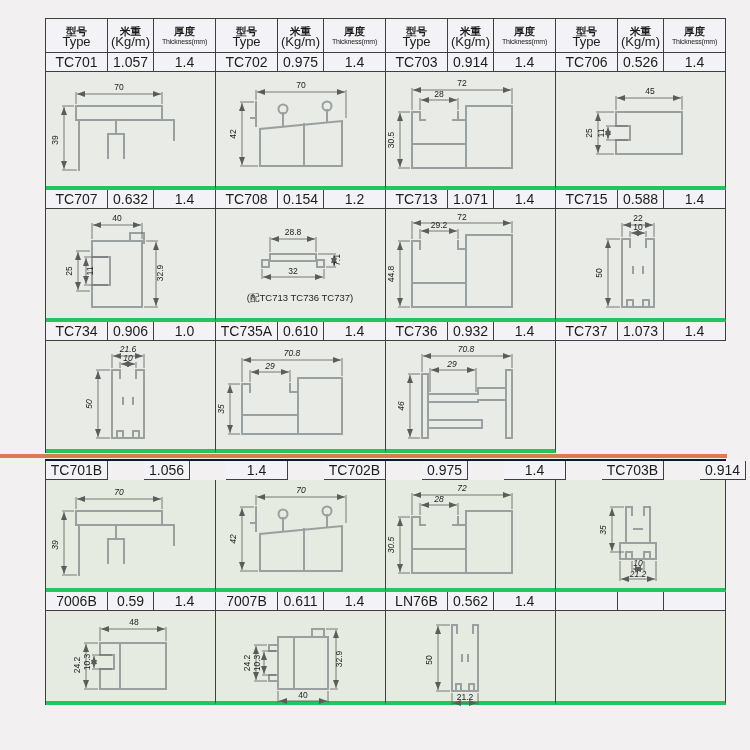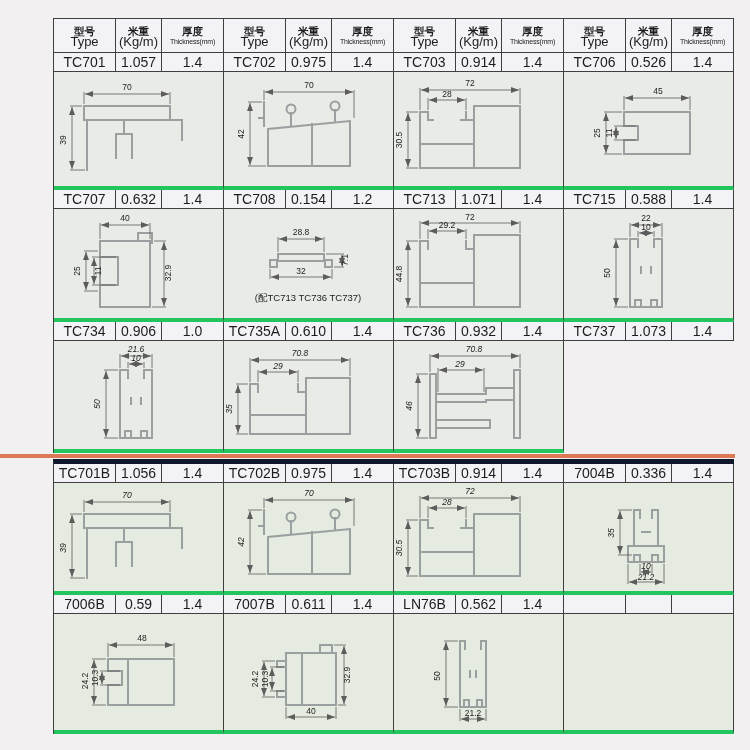--- a/index.html
+++ b/index.html
@@ -1,30 +1,30 @@
 <!DOCTYPE html>
 <html><head>
 <meta charset="utf-8">
 <style>
   html,body{margin:0;padding:0;}
   .sheet{position:relative;width:750px;height:750px;background:#f3f0f2;font-family:"Liberation Sans",sans-serif;overflow:hidden;}
-  .tbl{position:absolute;left:53px;top:18px;width:681px;border-left:1px solid #3f3f3f;border-top:1px solid #3f3f3f;box-sizing:border-box;}
+  .tbl{position:absolute;left:45px;top:18px;width:681px;border-left:1px solid #3f3f3f;border-top:1px solid #3f3f3f;box-sizing:border-box;}
   .tr{display:grid;grid-template-columns:repeat(4,62px 46px 62px);}
   .td{box-sizing:border-box;border-right:1px solid #3f3f3f;border-bottom:1px solid #3f3f3f;background:#f3f3f7;
       display:flex;flex-direction:column;align-items:center;justify-content:center;text-align:center;color:#1c1c1c;}
   .th-row .td{height:34px;}
   .data-row .td{height:19px;font-size:14px;}
   .zh{font-size:10.5px;font-weight:bold;line-height:12px;}
   .en{font-size:13px;line-height:10px;}
   .en.small{font-size:7px;letter-spacing:-0.2px;}
   .dr{display:grid;grid-template-columns:repeat(4,170px);}
   .dc{box-sizing:border-box;border-right:1px solid #3f3f3f;border-bottom:4px solid #22c55e;background:#e8ebe6;
       display:flex;align-items:center;justify-content:flex-start;}
   .dr.green .dc{background:#e5ebe0;}
-  .h118 .dc{height:118px;} .h113 .dc{height:113px;} .h112 .dc{height:112px;font-style:italic;} .h110 .dc{height:120px;}
+  .h118 .dc{height:118px;} .h113 .dc{height:113px;} .h112 .dc{height:112px;font-style:italic;} .h110 .dc{height:94px;}
   .divider{height:6px;position:relative;background:#f3f0f2;margin-left:-1px;}
   .divider .band{position:absolute;left:-53px;top:1px;width:735px;height:4px;background:#dd7a55;}
   
   .pf{stroke:#9aa0a0;stroke-width:2;fill:none;stroke-linecap:square;}
   .dm{stroke:#5c5c5c;stroke-width:0.8;fill:none;}
   .dt{font-size:8.5px;fill:#222;text-anchor:middle;font-family:"Liberation Sans",sans-serif;}
   .nt{font-size:9.5px;fill:#222;text-anchor:middle;font-family:"Liberation Sans",sans-serif;}
 </style>
 </head>
 <body>
@@ -352,21 +352,21 @@
           <text class="dt" x="66" y="25">29</text>
           <text class="dt" x="18" y="64" transform="rotate(-90 18 64)">46</text>
         </svg>
       </div>
     </div>
 
     <div class="divider">
         <div class="band"></div>
       </div>
 
-    <div class="tr data-row" style="border-top:5px solid #0f172a;margin-left:-1px;border-left:1px solid #3f3f3f;">
+    <div class="tr data-row" style="border-top:2px solid #0f172a;margin-left:-1px;border-left:1px solid #3f3f3f;gap:36px;">
       <div class="td">TC701B</div>
       <div class="td">1.056</div>
       <div class="td">1.4</div>
       <div class="td">TC702B</div>
       <div class="td">0.975</div>
       <div class="td">1.4</div>
       <div class="td">TC703B</div>
       <div class="td">0.914</div>
       <div class="td">1.4</div>
       <div class="td">7004B</div>

